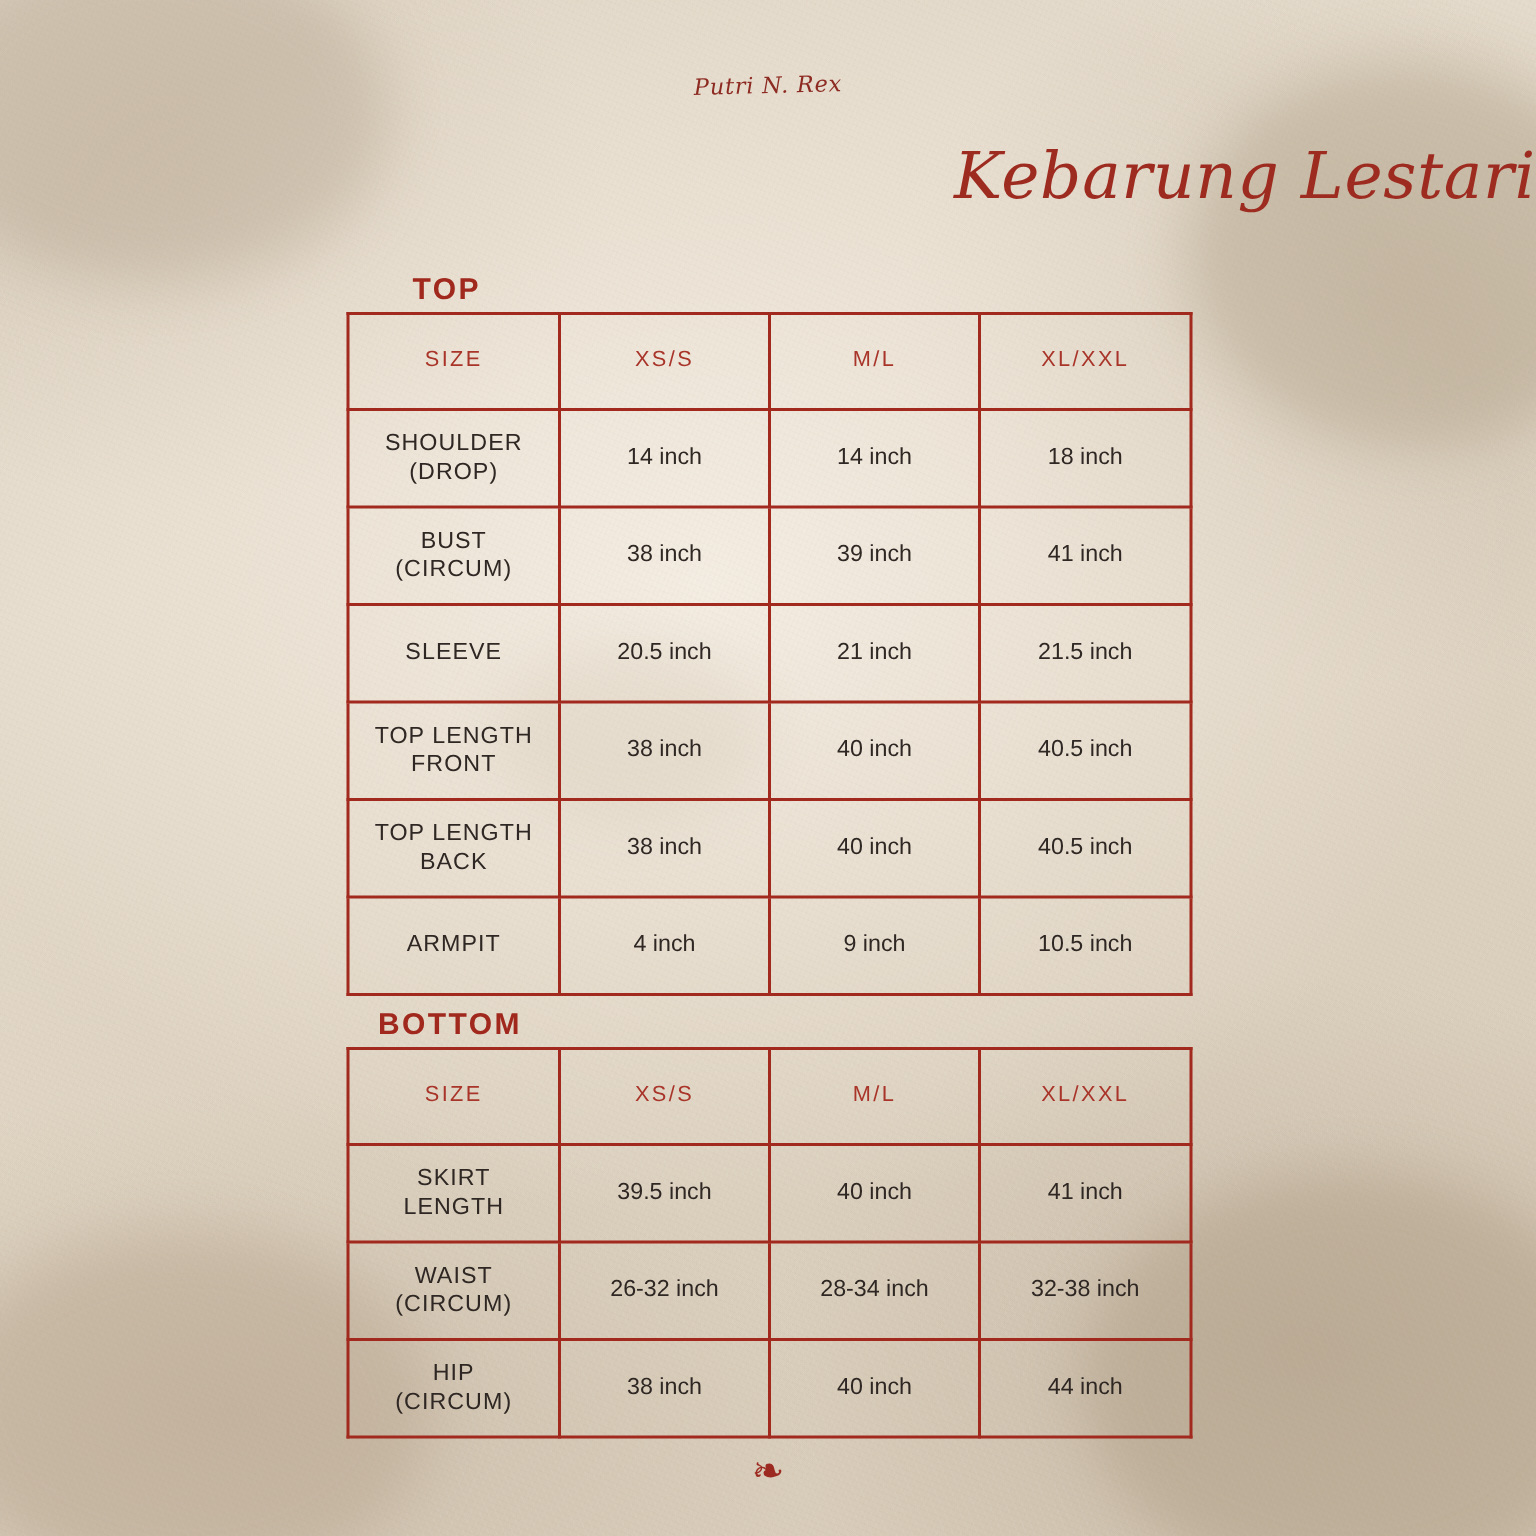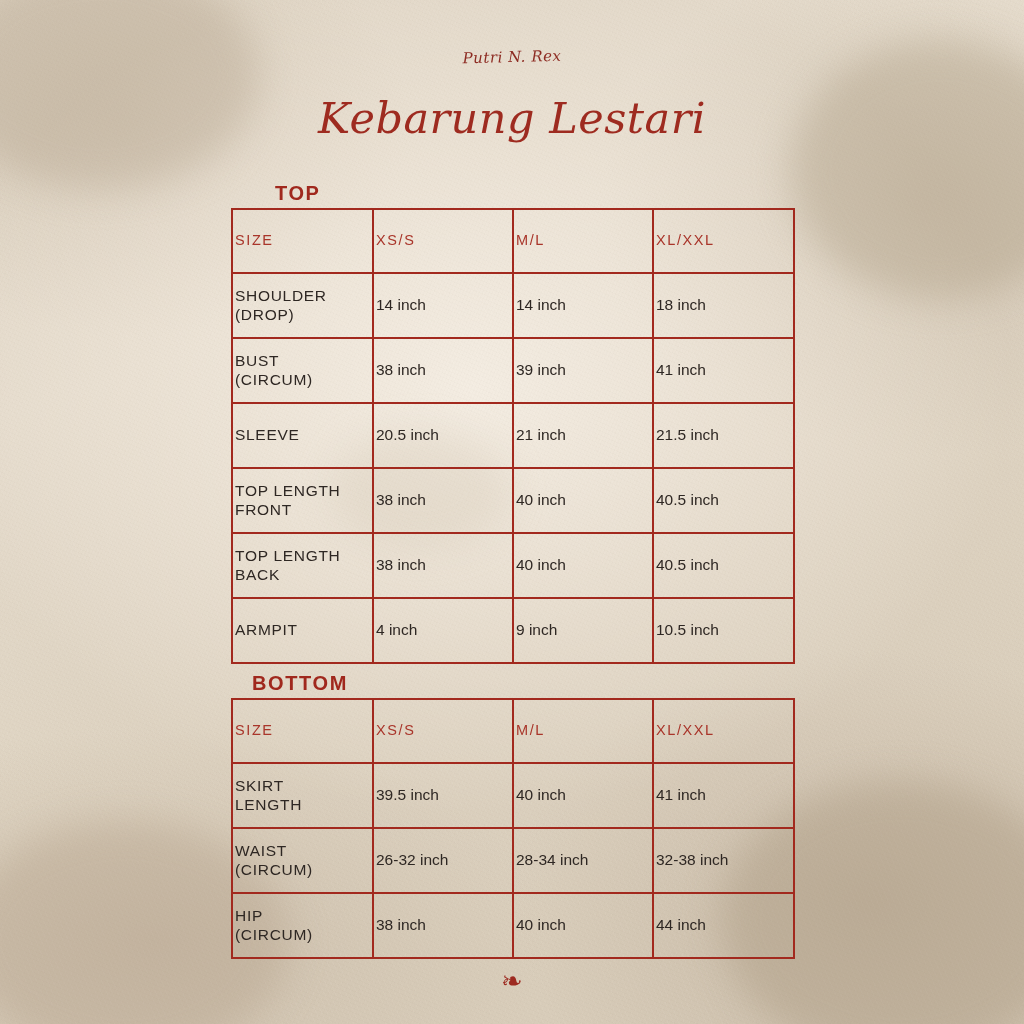--- a/index.html
+++ b/index.html
@@ -66,21 +66,21 @@
     color: #8d2b22;
     transform: rotate(-1.5deg);
   }
 
   
   .title-wrap {
     position: absolute;
     top: 96px;
     left: 0;
     width: 1024px;
-    text-align: center;
+    text-align: right;
   }
   .title-main {
     font-family: "DejaVu Serif", serif;
     font-style: italic;
     font-size: 43px;
     line-height: 1.05;
     color: #9e2b20;
     letter-spacing: 0.5px;
   }
   .title-sub {
@@ -106,21 +106,21 @@
 
   
   table.sizechart {
     position: absolute;
     border-collapse: collapse;
     table-layout: fixed;
     background: transparent;
   }
   table.sizechart td {
     border: 2px solid #a2291e;
-    text-align: left;
+    text-align: center;
     vertical-align: middle;
     color: #2e2723;
     font-family: "Liberation Sans", sans-serif;
     font-size: 15.5px;
     line-height: 1.18;
     padding: 0 2px;
   }
   table.sizechart tr.head td {
     color: #a9352a;
     font-size: 14.5px;

